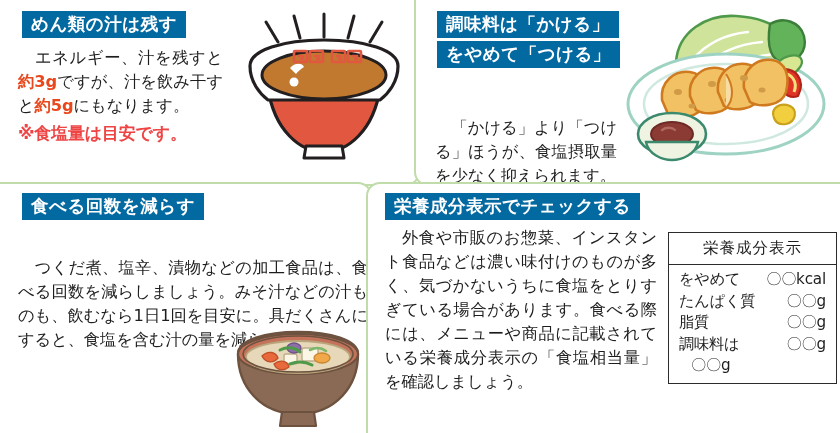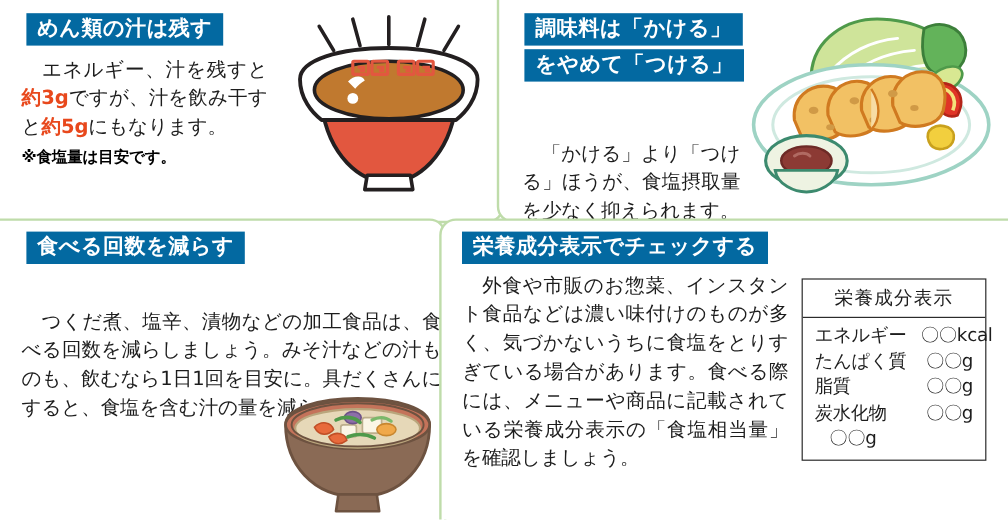--- a/index.html
+++ b/index.html
@@ -47,22 +47,22 @@
     color:#1d1d1d;
     font-size:16.3px;
     line-height:1.47;
     letter-spacing:-0.1px;
     text-align:justify;
   }
   .body-text .indent{display:inline-block;width:1em;}
   .hl{color:#e8481c;font-weight:bold;}
   .note{
     position:absolute;
-    color:#000000;
-    font-size:13px;
+    color:#ef4444;
+    font-size:17px;
     font-weight:bold;
     letter-spacing:-0.2px;
   }
 
   
   .nutri{
     position:absolute;
     border:1.4px solid #2b2b2b;
     background:#fff;
     box-sizing:border-box;
@@ -234,37 +234,37 @@
   <div class="panel" id="panel-label"></div>
 
   <div class="banner-wrap" style="left:385px;top:193px;">
     <span class="banner">栄養成分表示でチェックする</span>
   </div>
 
   <div class="body-text" style="left:385px;top:226px;width:272px;">
     <span class="indent"></span><span>外食や市販のお惣菜、インスタント食品などは濃い味付けのものが多く、気づかないうちに食塩をとりすぎている場合があります。食べる際には、メニューや商品に記載されている栄養成分表示の「食塩相当量」を確認しましょう。</span>
   </div>
 
-  <div class="nutri" style="left:668px;top:232px;width:154px;">
+  <div class="nutri" style="left:668px;top:232px;width:169px;">
     <div class="nutri-title">栄養成分表示</div>
     <div class="nutri-rows">
       <div class="nutri-row">
-        <span class="nm">エネルギー</span>
+        <span class="nm">をやめて</span>
         <span class="vl">〇〇kcal</span>
       </div>
       <div class="nutri-row">
         <span class="nm">たんぱく質</span>
         <span class="vl">〇〇g</span>
       </div>
       <div class="nutri-row">
         <span class="nm">脂質</span>
         <span class="vl">〇〇g</span>
       </div>
       <div class="nutri-row">
-        <span class="nm">炭水化物</span>
+        <span class="nm">調味料は</span>
         <span class="vl">〇〇g</span>
       </div>
       <div class="nutri-row">
         <span class="vl">〇〇g</span>
       </div>
     </div>
   </div>
 
 </div>
 

